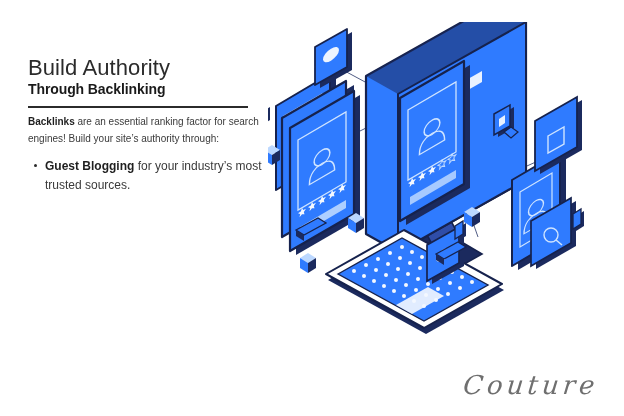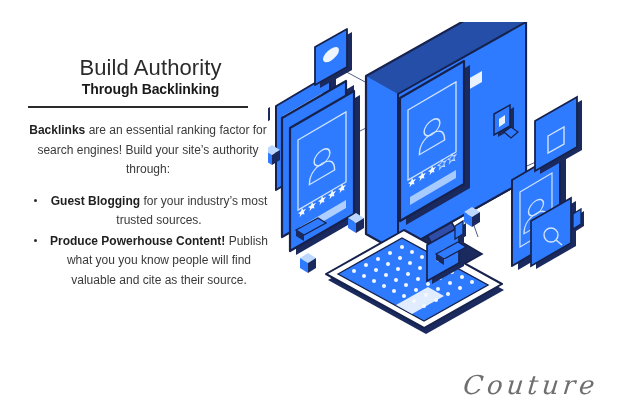--- a/index.html
+++ b/index.html
@@ -4,34 +4,34 @@
 <style>
   html,body{margin:0;padding:0;}
   body{
     width:624px;height:416px;background:#ffffff;overflow:hidden;
     font-family:"Liberation Sans", sans-serif;
     color:#2b2b2b;position:relative;
   }
   .slide{position:absolute;inset:0;background:#fff;}
 
   
-  .text-col{position:absolute;left:28px;top:55px;width:245px;text-align:center;}
+  .text-col{position:absolute;left:28px;top:55px;width:245px;}
   .title-light{
     font-size:22px;font-weight:400;letter-spacing:.1px;
     color:#2b2b2b;line-height:1.18;margin:0;
   }
   .title-bold{
     font-size:14px;font-weight:700;letter-spacing:-.1px;
     color:#1a1a1a;line-height:1.18;margin:0;
   }
   .rule{
     margin-top:9px;width:220px;height:2px;background:#2b2b2b;
   }
   .body-copy{
-    margin-top:13px;font-size:12px;line-height:1.62;color:#3a3a3a;
+    margin-top:6px;font-size:10px;line-height:1.62;color:#3a3a3a;
     width:240px;
   }
   .body-copy b{font-weight:700;color:#1f1f1f;}
   ul.points{
     margin:4px 0 0 0;padding-left:17px;list-style:none;
   }
   ul.points li{
     position:relative;font-size:12px;line-height:1.62;color:#3a3a3a;
     margin-bottom:1px;
   }
@@ -71,21 +71,20 @@
 
     <h1 class="title-light">Build Authority</h1>
     <h1 class="title-bold">Through Backlinking</h1>
 
     <div class="rule"></div>
 
     <p class="body-copy"><b>Backlinks</b><span> are an essential ranking factor for search engines! Build your site’s authority through:</span></p>
 
     <ul class="points">
       <li><b>Guest Blogging</b><span> for your industry’s most trusted sources.</span></li>
-      <li><b>Produce Powerhouse Content!</b><span> Publish what you you know people will find valuable and cite as their source.</span></li>
     </ul>
   </div>
 
   <div class="logo">
     <div class="logo-script">Couture</div>
   </div>
 
   <div class="illus">
   <svg viewBox="0 0 350 330" xmlns="http://www.w3.org/2000/svg">
     <defs>

